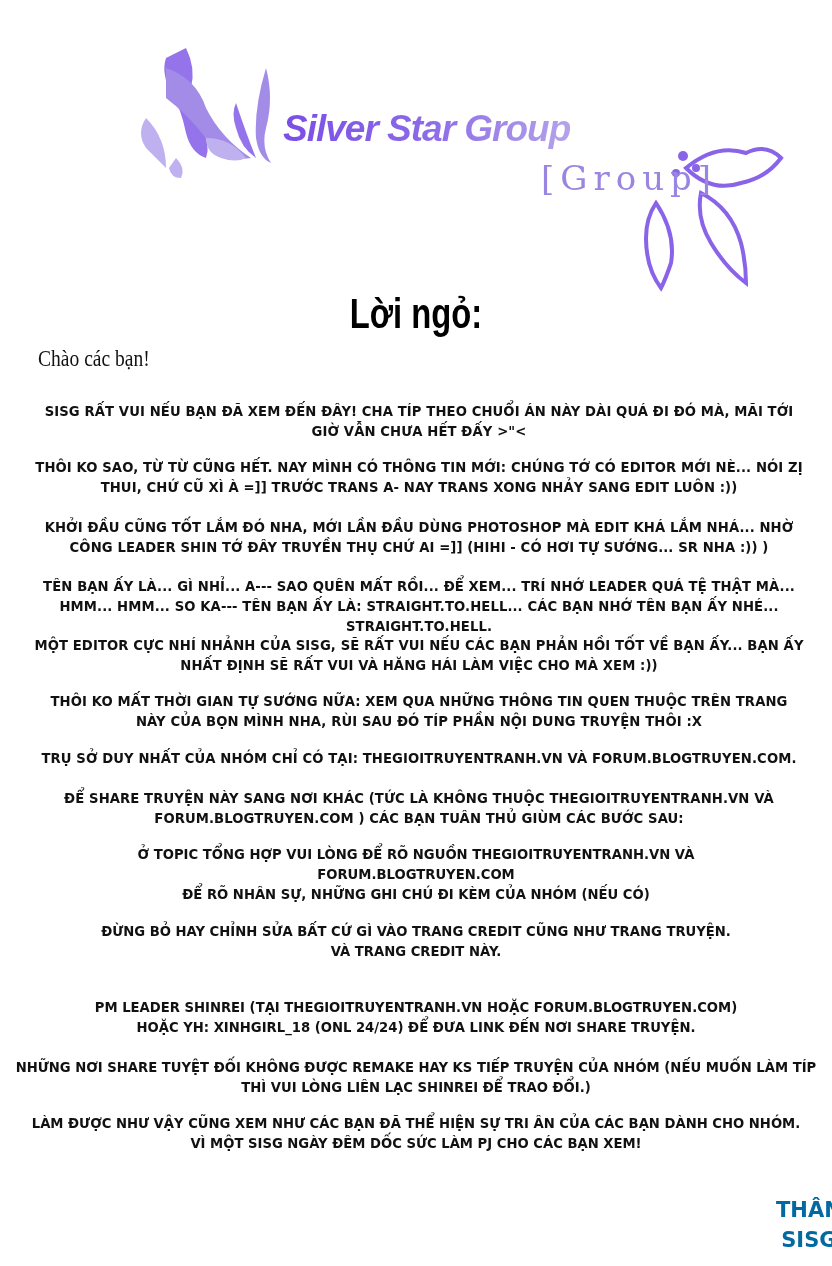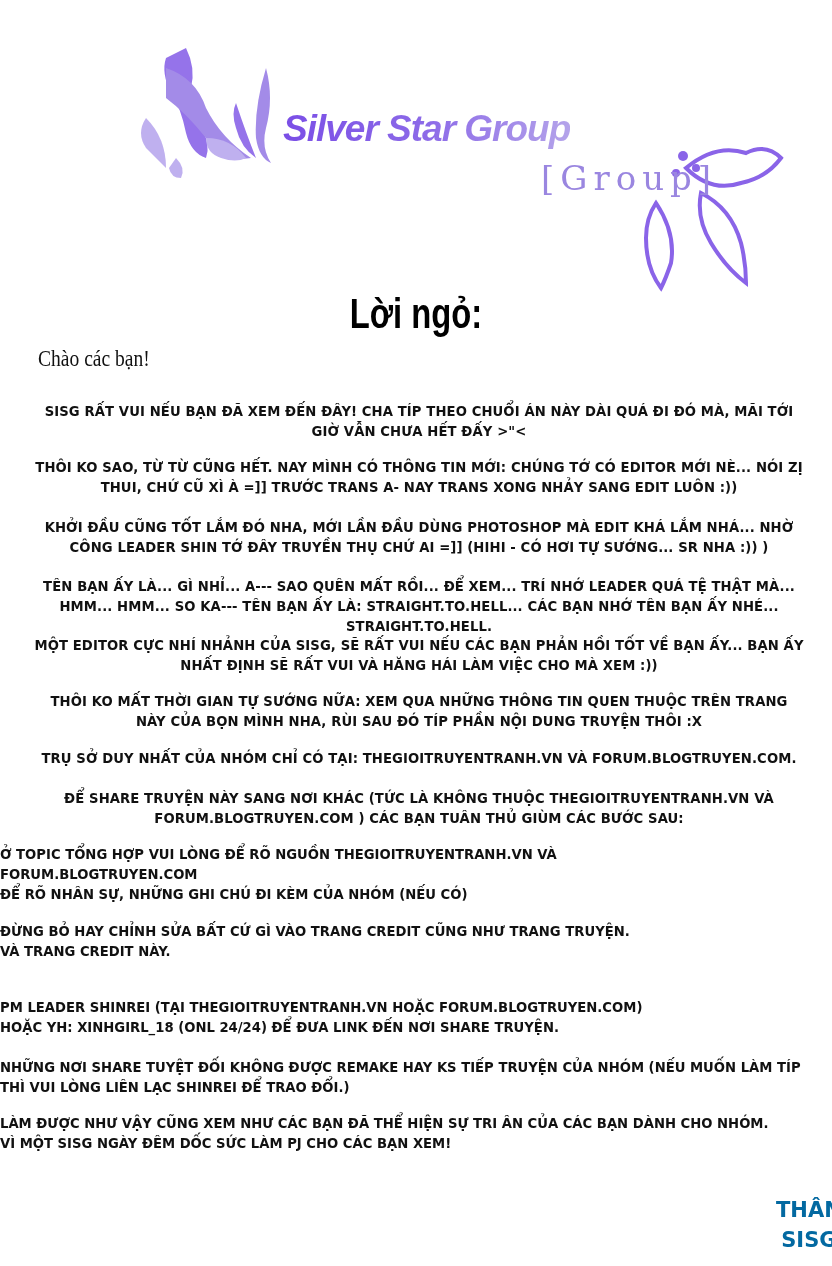--- a/index.html
+++ b/index.html
@@ -4,21 +4,21 @@
 <style>
   html,body{margin:0;padding:0;background:#fff;}
   body{width:832px;height:1266px;position:relative;overflow:hidden;font-family:"DejaVu Sans",sans-serif;color:#111;}
   .logo{position:absolute;left:0;top:8px;width:728px;height:290px;margin-left:36px;}
   .logo-text{position:absolute;left:247px;top:100px;font-family:"Liberation Sans",sans-serif;font-weight:bold;font-style:italic;font-size:37px;letter-spacing:-1px;
     background:linear-gradient(90deg,#7a4ee6 0%,#8c6ae8 50%,#b4a3ea 100%);-webkit-background-clip:text;background-clip:text;color:transparent;}
   .logo-tag{position:absolute;left:505px;top:150px;font-family:"DejaVu Serif",serif;font-size:34px;letter-spacing:6px;color:#9a86e0;}
   .title{position:absolute;left:0;width:832px;top:290px;text-align:center;font-family:"Liberation Sans",sans-serif;font-weight:bold;font-size:42px;transform:scaleX(0.78);color:#000;}
   .greet{position:absolute;left:38px;top:346px;font-family:"Liberation Serif",serif;font-size:23px;transform:scaleX(0.85);transform-origin:left;color:#111;}
   .para{position:absolute;left:34px;width:770px;font-family:"DejaVu Sans",sans-serif;font-size:13.2px;line-height:20px;text-transform:uppercase;letter-spacing:0.1px;color:#111;font-weight:600;text-align:center;}
-  .center{position:absolute;left:0;width:832px;text-align:left;font-family:"DejaVu Sans",sans-serif;font-size:13.2px;line-height:20px;text-transform:uppercase;color:#111;font-weight:600;}
+  .center{position:absolute;left:0;width:832px;text-align:center;font-family:"DejaVu Sans",sans-serif;font-size:13.2px;line-height:20px;text-transform:uppercase;color:#111;font-weight:600;}
   .center div{white-space:nowrap;}
   .sign{position:absolute;left:776px;top:1195px;font-family:"DejaVu Sans",sans-serif;font-weight:bold;font-size:21px;line-height:30px;color:#0369a1;text-align:center;}
 </style>
 </head>
 <body>
 
 <div class="logo">
   <svg width="832" height="290" style="position:absolute;left:0;top:0">
     <g fill="#9a7fe6" opacity="0.9">
       <path d="M150 40 q10 20 5 40 q-8 20 10 40 q10 15 5 30 q-15 -5 -20 -25 q-5 -25 -15 -40 q-10 -20 -5 -35 z" fill="#8a64e8"></path>

